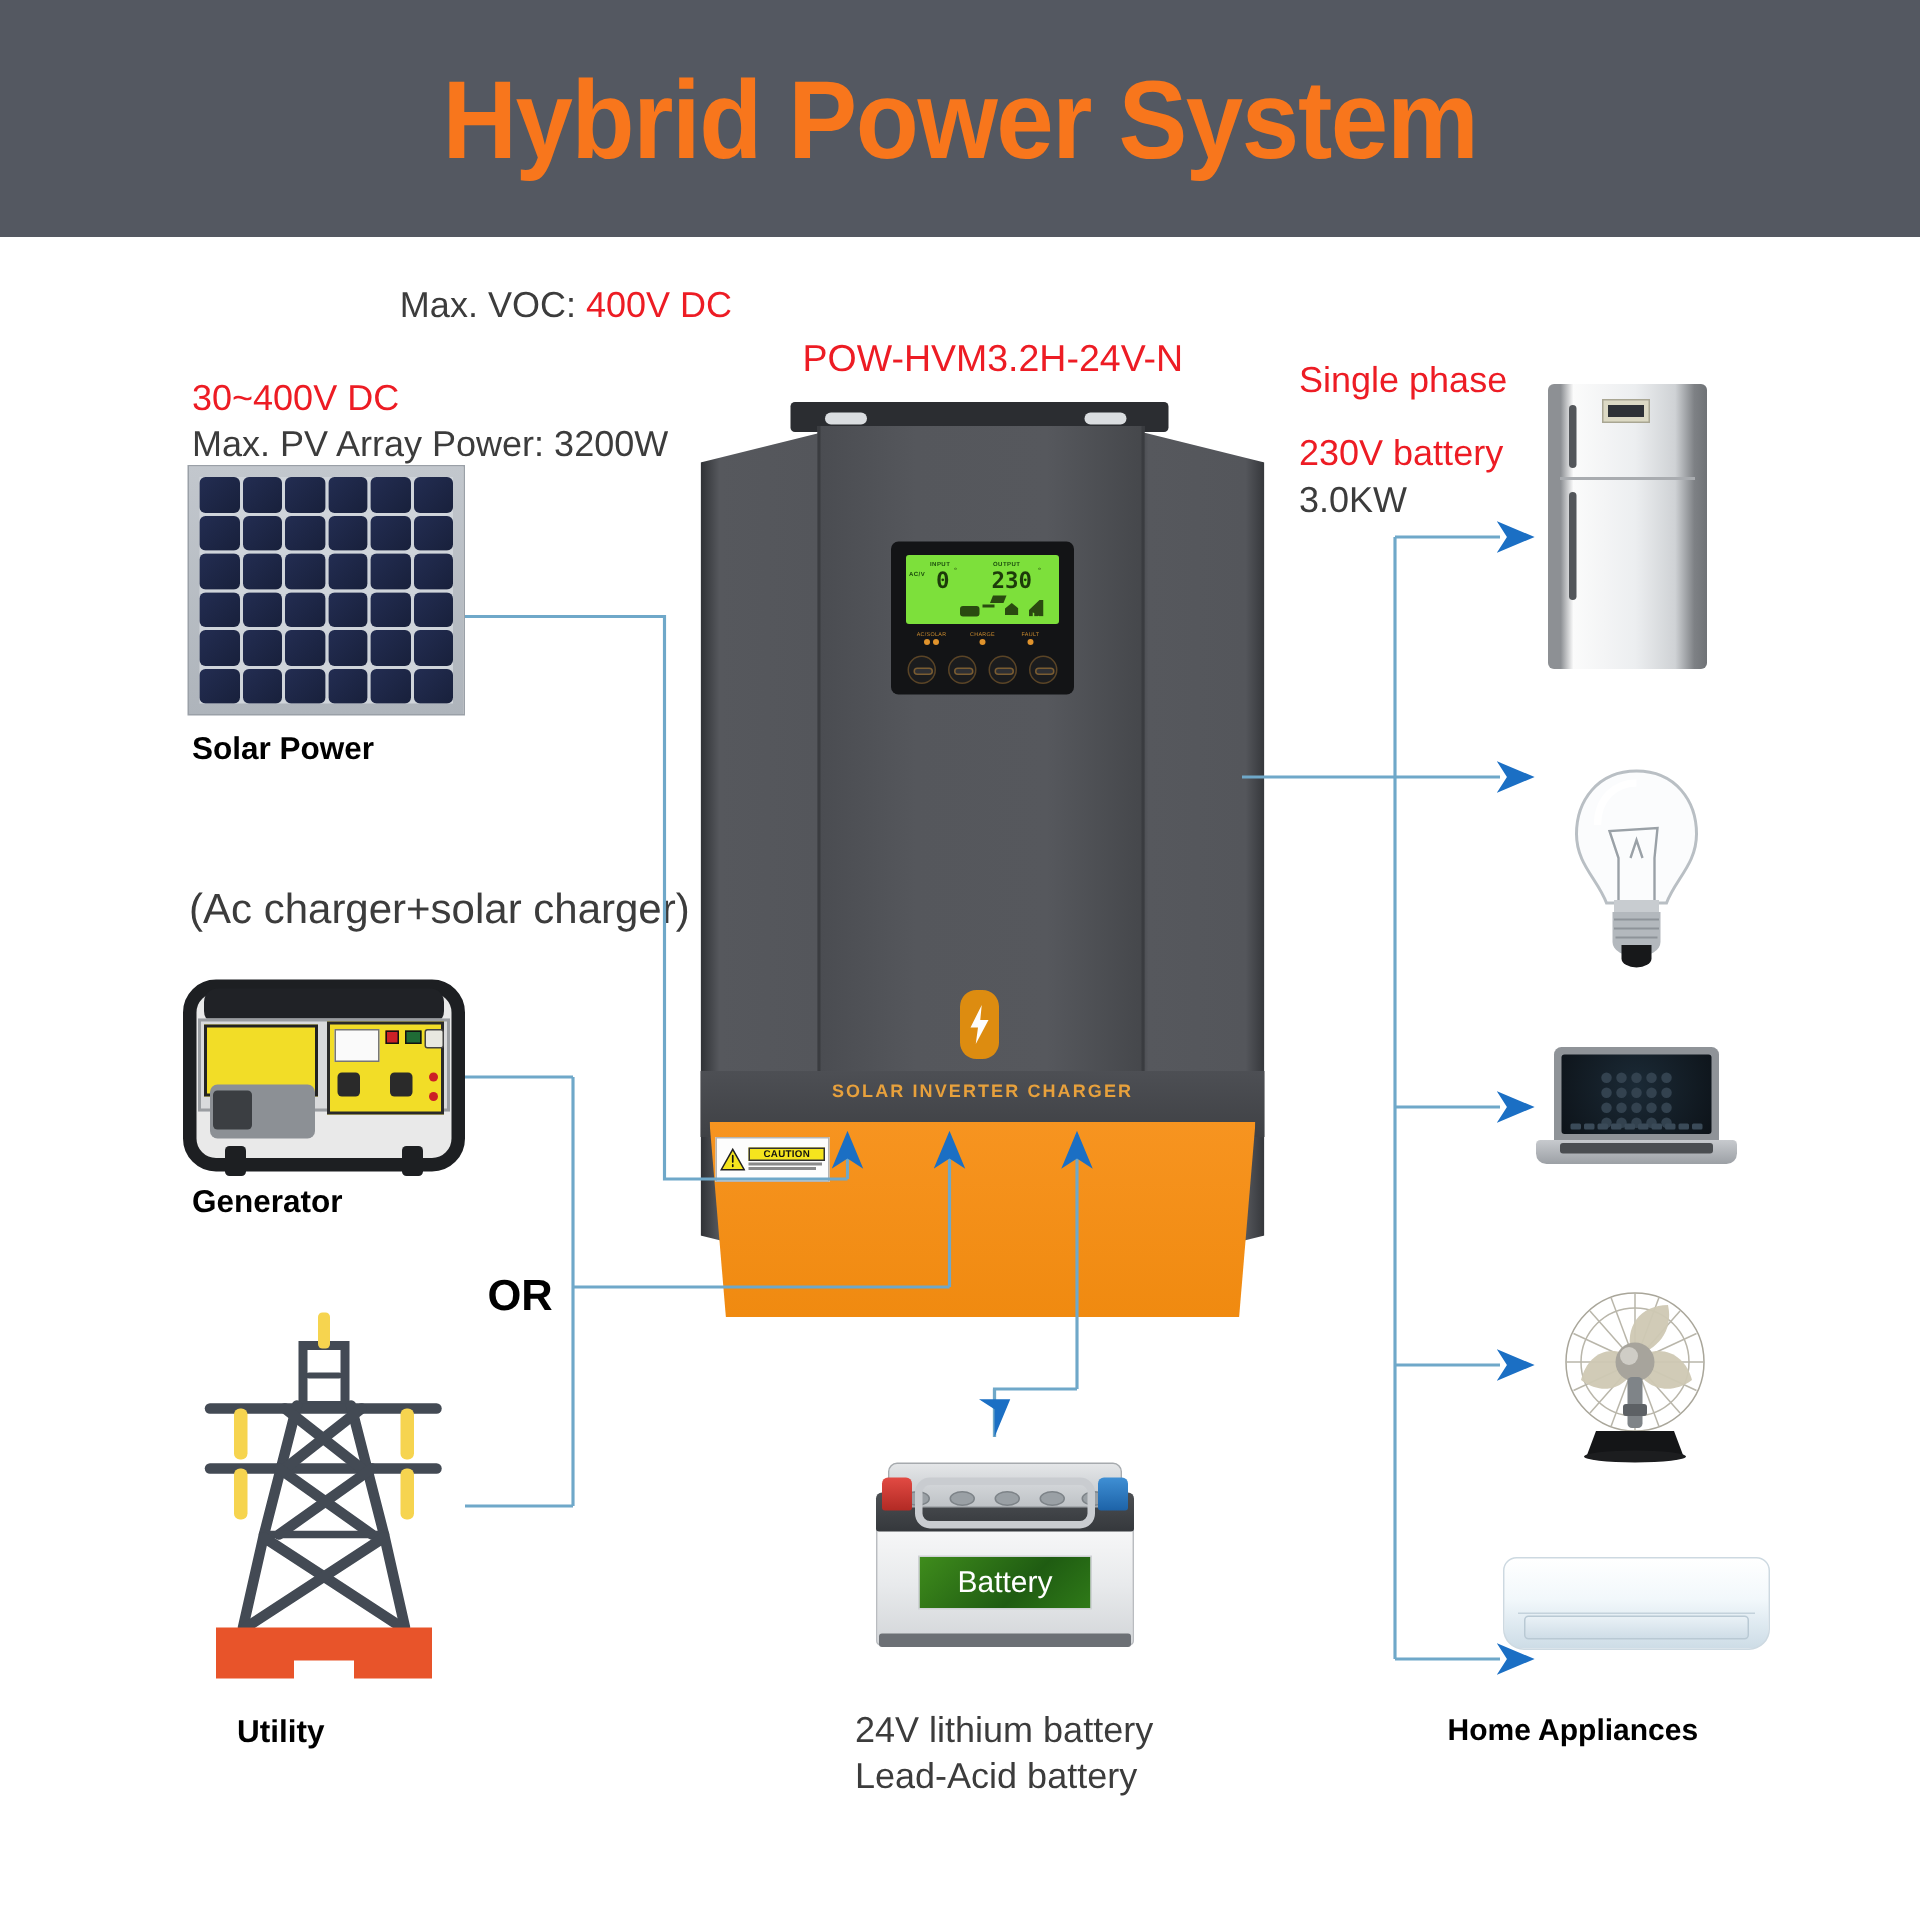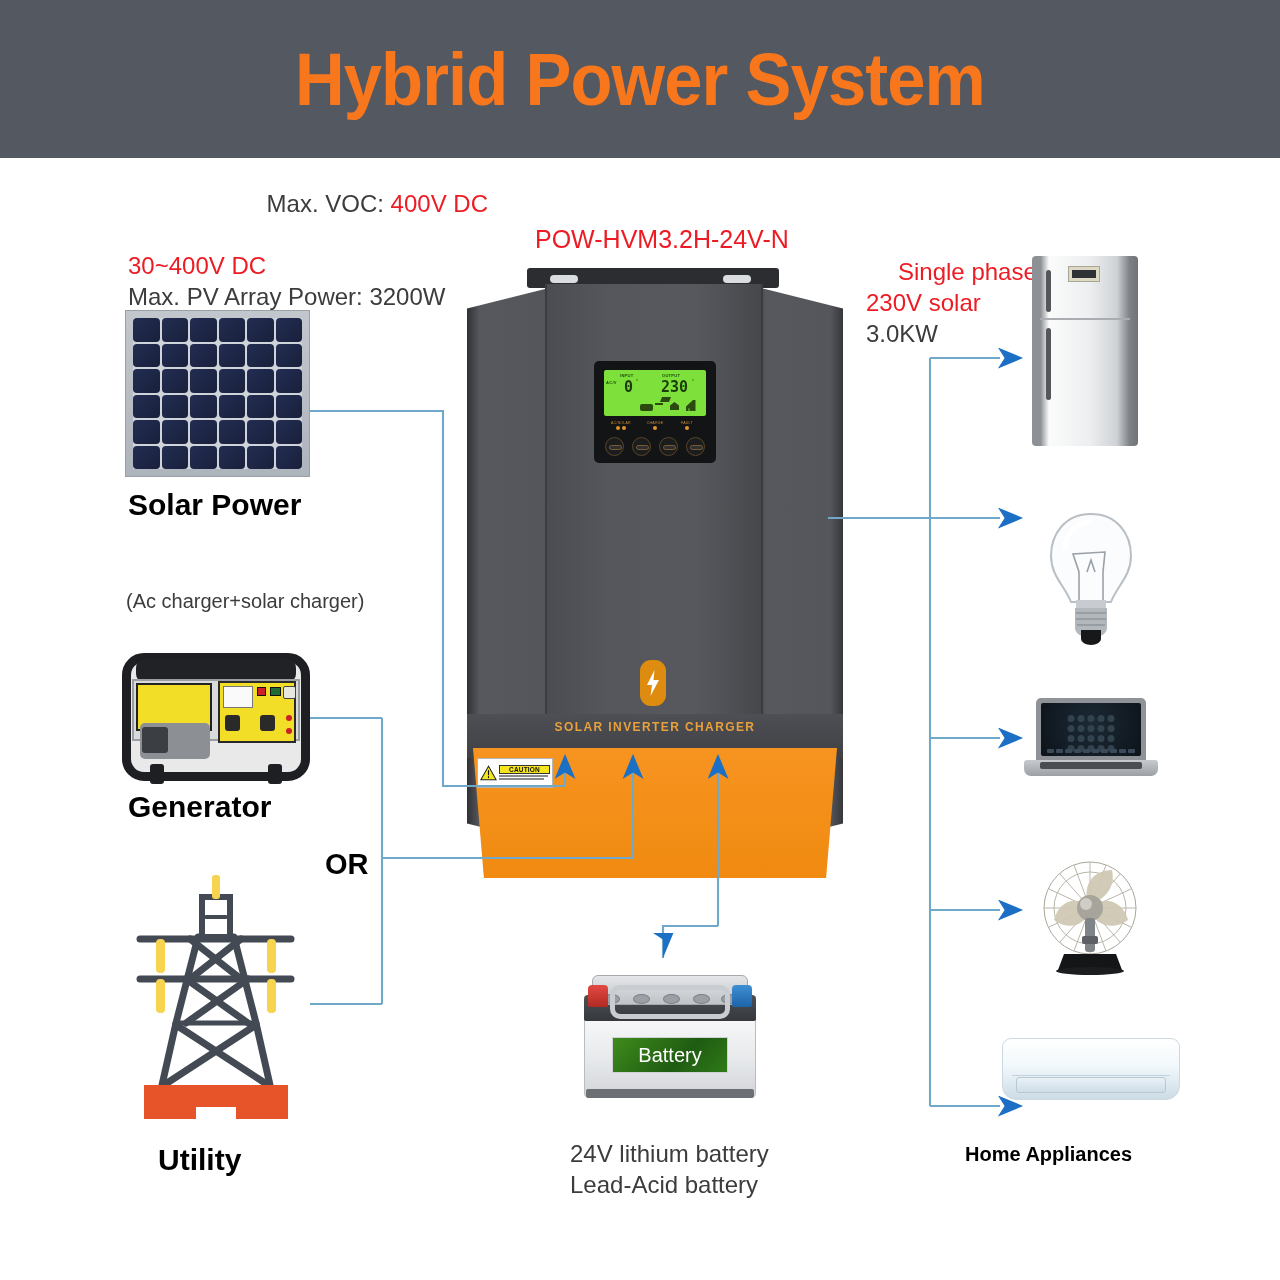--- a/index.html
+++ b/index.html
@@ -26,22 +26,22 @@
     transform: scaleX(0.93);
     white-space: nowrap;
   }
 
   .stage { position: absolute; left: 0; top: 158px; width: 1280px; height: 1122px; }
 
   
   .txt { position: absolute; color: #3c3c3c; font-size: 24px; line-height: 31px; white-space: pre-line; }
   .red { color: #ED1C24; }
   .txt-red { position:absolute; color:#ED1C24; font-size:24px; line-height:31px; white-space: pre-line;}
-  .cap { position: absolute; font-weight: bold; color: #000; font-size: 30px; white-space: nowrap; }
-  .sub { position: absolute; color: #3c3c3c; font-size: 20px; white-space: nowrap; }
+  .cap { position: absolute; font-weight: bold; color: #000; font-size: 21px; white-space: nowrap; }
+  .sub { position: absolute; color: #3c3c3c; font-size: 28px; white-space: nowrap; }
 
   
   .solar {
     position: absolute; left: 125px; top: 152px;
     width: 185px; height: 167px;
     background: linear-gradient(180deg,#c2c7cd,#aeb4bb);
     border: 1px solid #9aa0a7;
     padding: 7px;
   }
   .solar-inner {
@@ -267,22 +267,22 @@
 </div>
 
 <div class="stage">
 
   <div class="txt" style="left:128px; top:30px; width:360px;text-align:right;"><span>Max. VOC: </span><span class="red">400V DC</span></div>
   <div class="txt-red" style="left:128px; top:92px;">30~400V DC</div>
   <div class="txt" style="left:128px; top:123px;">Max. PV Array Power: 3200W</div>
 
   <div class="txt-red" style="left:535px; top:66px; font-size:25px;">POW-HVM3.2H-24V-N</div>
 
-  <div class="txt-red" style="left:866px; top:98px;margin-left:32px;">Single phase</div>
-  <div class="txt-red" style="left:866px; top:129px;">230V solar</div>
+  <div class="txt-red" style="left:866px; top:80px;">Single phase</div>
+  <div class="txt-red" style="left:866px; top:129px;">230V battery</div>
   <div class="txt" style="left:866px; top:160px;">3.0KW</div>
 
   <div class="solar">
     <div class="solar-inner">
       <i class="cell"></i>
         <i class="cell"></i>
         <i class="cell"></i>
         <i class="cell"></i>
         <i class="cell"></i>
         <i class="cell"></i>

